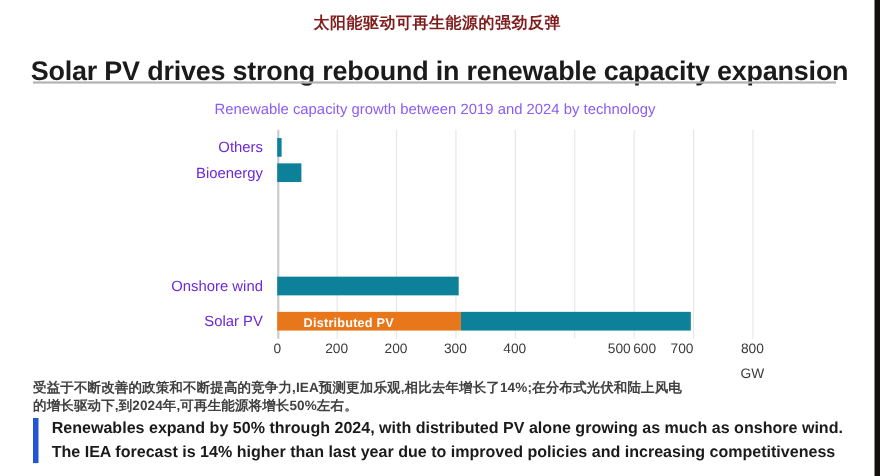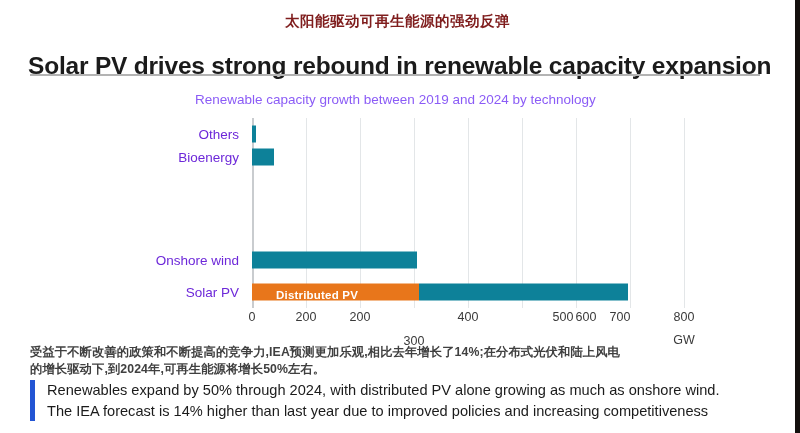--- a/index.html
+++ b/index.html
@@ -178,20 +178,21 @@
     padding-left: 12px;
     border-left: 5px solid #2255d4;
     box-sizing: border-box;
   }
   .callout p {
     margin: 0;
     font-size: 14.6px;
     line-height: 20.5px;
     color: #1b1b1b;
     white-space: nowrap;
+    font-weight: bold;
   }
 </style>
 </head>
 <body>
 
 <div class="zh-title">太阳能驱动可再生能源的强劲反弹</div>
 <h1 class="en-title">Solar PV drives strong rebound in renewable capacity expansion</h1>
 <div class="title-rule"></div>
 
 <div class="chart-wrap">
@@ -235,21 +236,21 @@
               <span class="seg-label">Distributed PV</span>
             </div>
             <div class="seg teal" style="width: 208.98px;"></div>
           </div>
         </div>
       </div>
     <div class="xticks" id="xticks">
         <div class="xtick" style="left: 0px;">0</div>
         <div class="xtick" style="left: 54px;">200</div>
         <div class="xtick" style="left: 108px;">200</div>
-        <div class="xtick" style="left: 162px; margin-top: 24px;">300</div>
+        <div class="xtick" style="left: 162px;">300</div>
         <div class="xtick" style="left: 216px;">400</div>
         <div class="xtick" style="left: 270px; margin-left: 41px;">500</div>
         <div class="xtick" style="left: 324px; padding-left: 20px;">600</div>
         <div class="xtick" style="left: 368px;">700</div>
         <div class="xtick" style="left: 432px;">800</div>
       </div>
     <div class="unit-label">GW</div>
   </div>
 </div>
 

